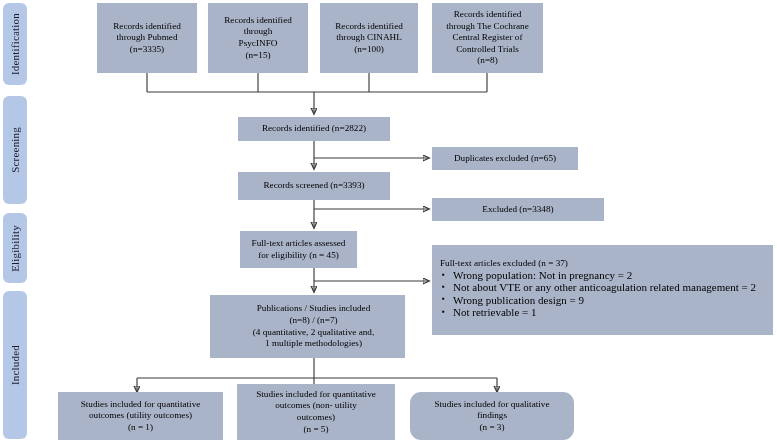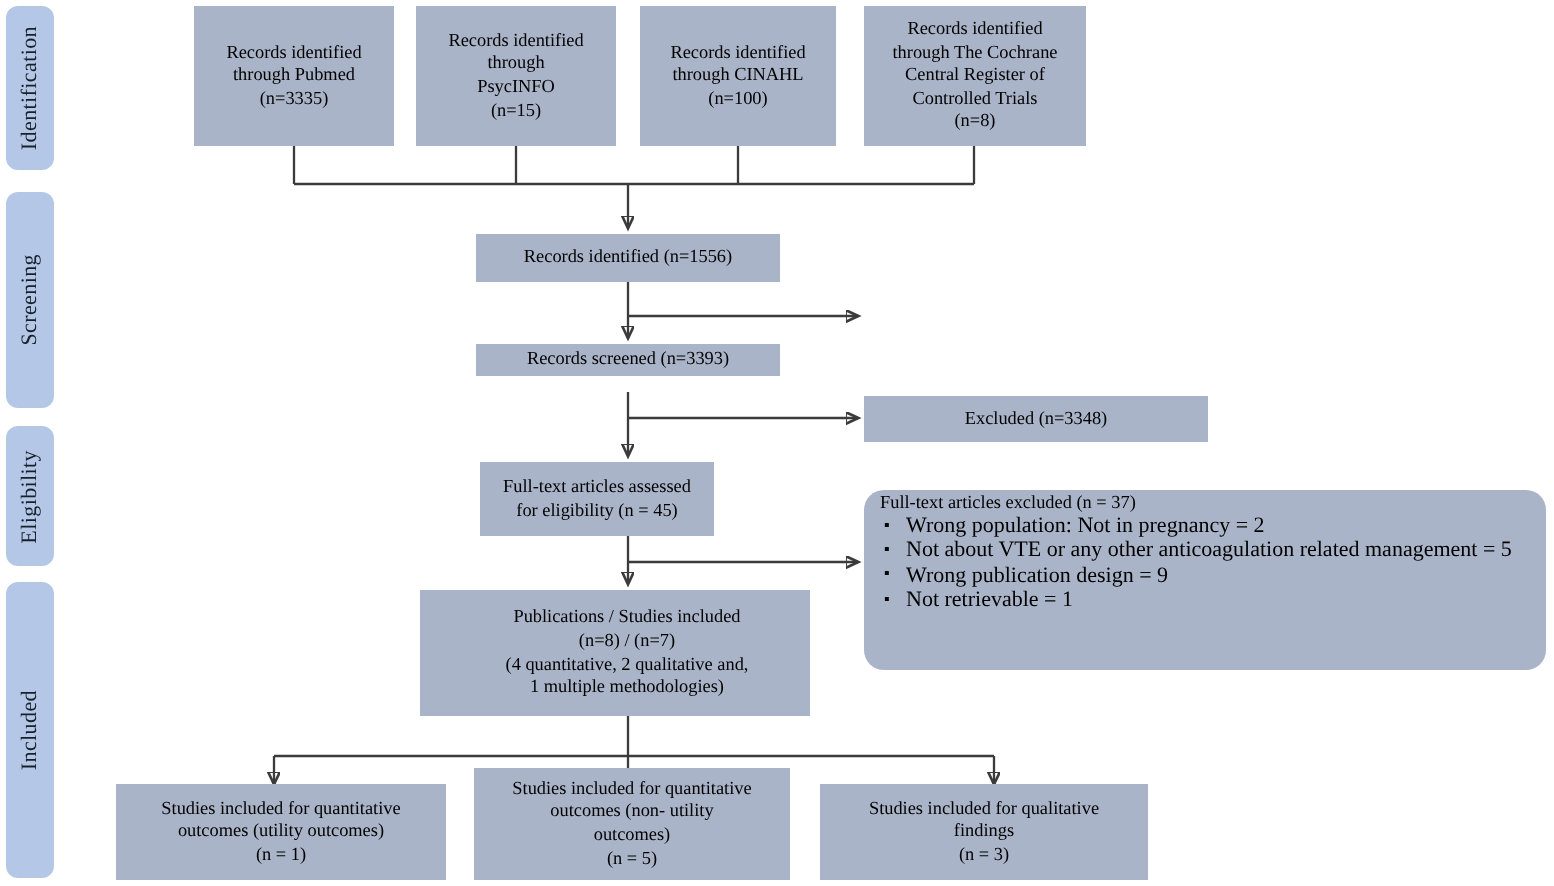--- a/index.html
+++ b/index.html
@@ -46,22 +46,21 @@
   .box .txt {
     text-align: center;
     font-size: 9.2px;
     line-height: 11.6px;
     color: #000000;
     white-space: pre-line;
   }
   .box.left-align {
     align-items: flex-start;
     justify-content: flex-start;
-    padding: 0 8px;
-    border-radius: 10px;
+    padding: 12px 8px;
   }
   .excl-title {
     font-size: 9.2px;
     line-height: 12px;
     color: #000;
     text-align: left;
   }
   .excl-list {
     margin: 0;
     padding: 0;
@@ -166,39 +165,42 @@
   </div>
   <div class="box" style="left:432px; top:3px; width:111px; height:70px;">
     <div class="txt">Records identified
 through The Cochrane
 Central Register of
 Controlled Trials
 (n=8)</div>
   </div>
 
   <div class="box" style="left:238px; top:117px; width:152px; height:24px;">
-    <div class="txt">Records identified (n=1556)</div>
-  </div>
-  <div class="box" style="left:238px; top:172px; width:152px; height:16px;">
+    <div class="txt">Records identified (n=2822)</div>
+  </div>
+  <div class="box" style="left:432px; top:147px; width:146px; height:23px;">
+    <div class="txt">Duplicates excluded (n=65)</div>
+  </div>
+  <div class="box" style="left:238px; top:172px; width:152px; height:28px;">
     <div class="txt">Records screened (n=3393)</div>
   </div>
   <div class="box" style="left:432px; top:198px; width:172px; height:23px;">
     <div class="txt">Excluded (n=3348)</div>
   </div>
 
   <div class="box" style="left:240px; top:231px; width:117px; height:37px;">
     <div class="txt">Full-text articles assessed
 for eligibility (n =  45)</div>
   </div>
 
   <div class="box left-align" style="left:432px; top:245px; width:341px; height:90px; flex-direction:column;">
     <div class="excl-title">Full-text articles excluded (n = 37)</div>
     <ul class="excl-list">
       <li>Wrong population: Not in pregnancy = 2</li>
-      <li>Not about VTE or any other anticoagulation related management = 5</li>
+      <li>Not about VTE or any other anticoagulation related management = 2</li>
       <li>Wrong publication design = 9</li>
       <li>Not retrievable = 1</li>
     </ul>
   </div>
 
   <div class="box" style="left:210px; top:295px; width:195px; height:63px;padding-left:16px;">
     <div class="txt">Publications / Studies included
 (n=8) / (n=7)
 (4 quantitative, 2 qualitative and,
 1 multiple methodologies)</div>
@@ -208,19 +210,19 @@
     <div class="txt">Studies included for quantitative
 outcomes  (utility outcomes)
 (n = 1)</div>
   </div>
   <div class="box" style="left:237px; top:384px; width:158px; height:56px;">
     <div class="txt">Studies included for quantitative
 outcomes (non- utility
 outcomes)
 (n = 5)</div>
   </div>
-  <div class="box" style="left:410px; top:392px; width:164px; height:48px;">
+  <div class="box" style="left:410px; top:392px; width:164px; height:48px;border-radius:11px;">
     <div class="txt">Studies included for qualitative
 findings
 (n = 3)</div>
   </div>
 
 </div>
 
 </body></html>

